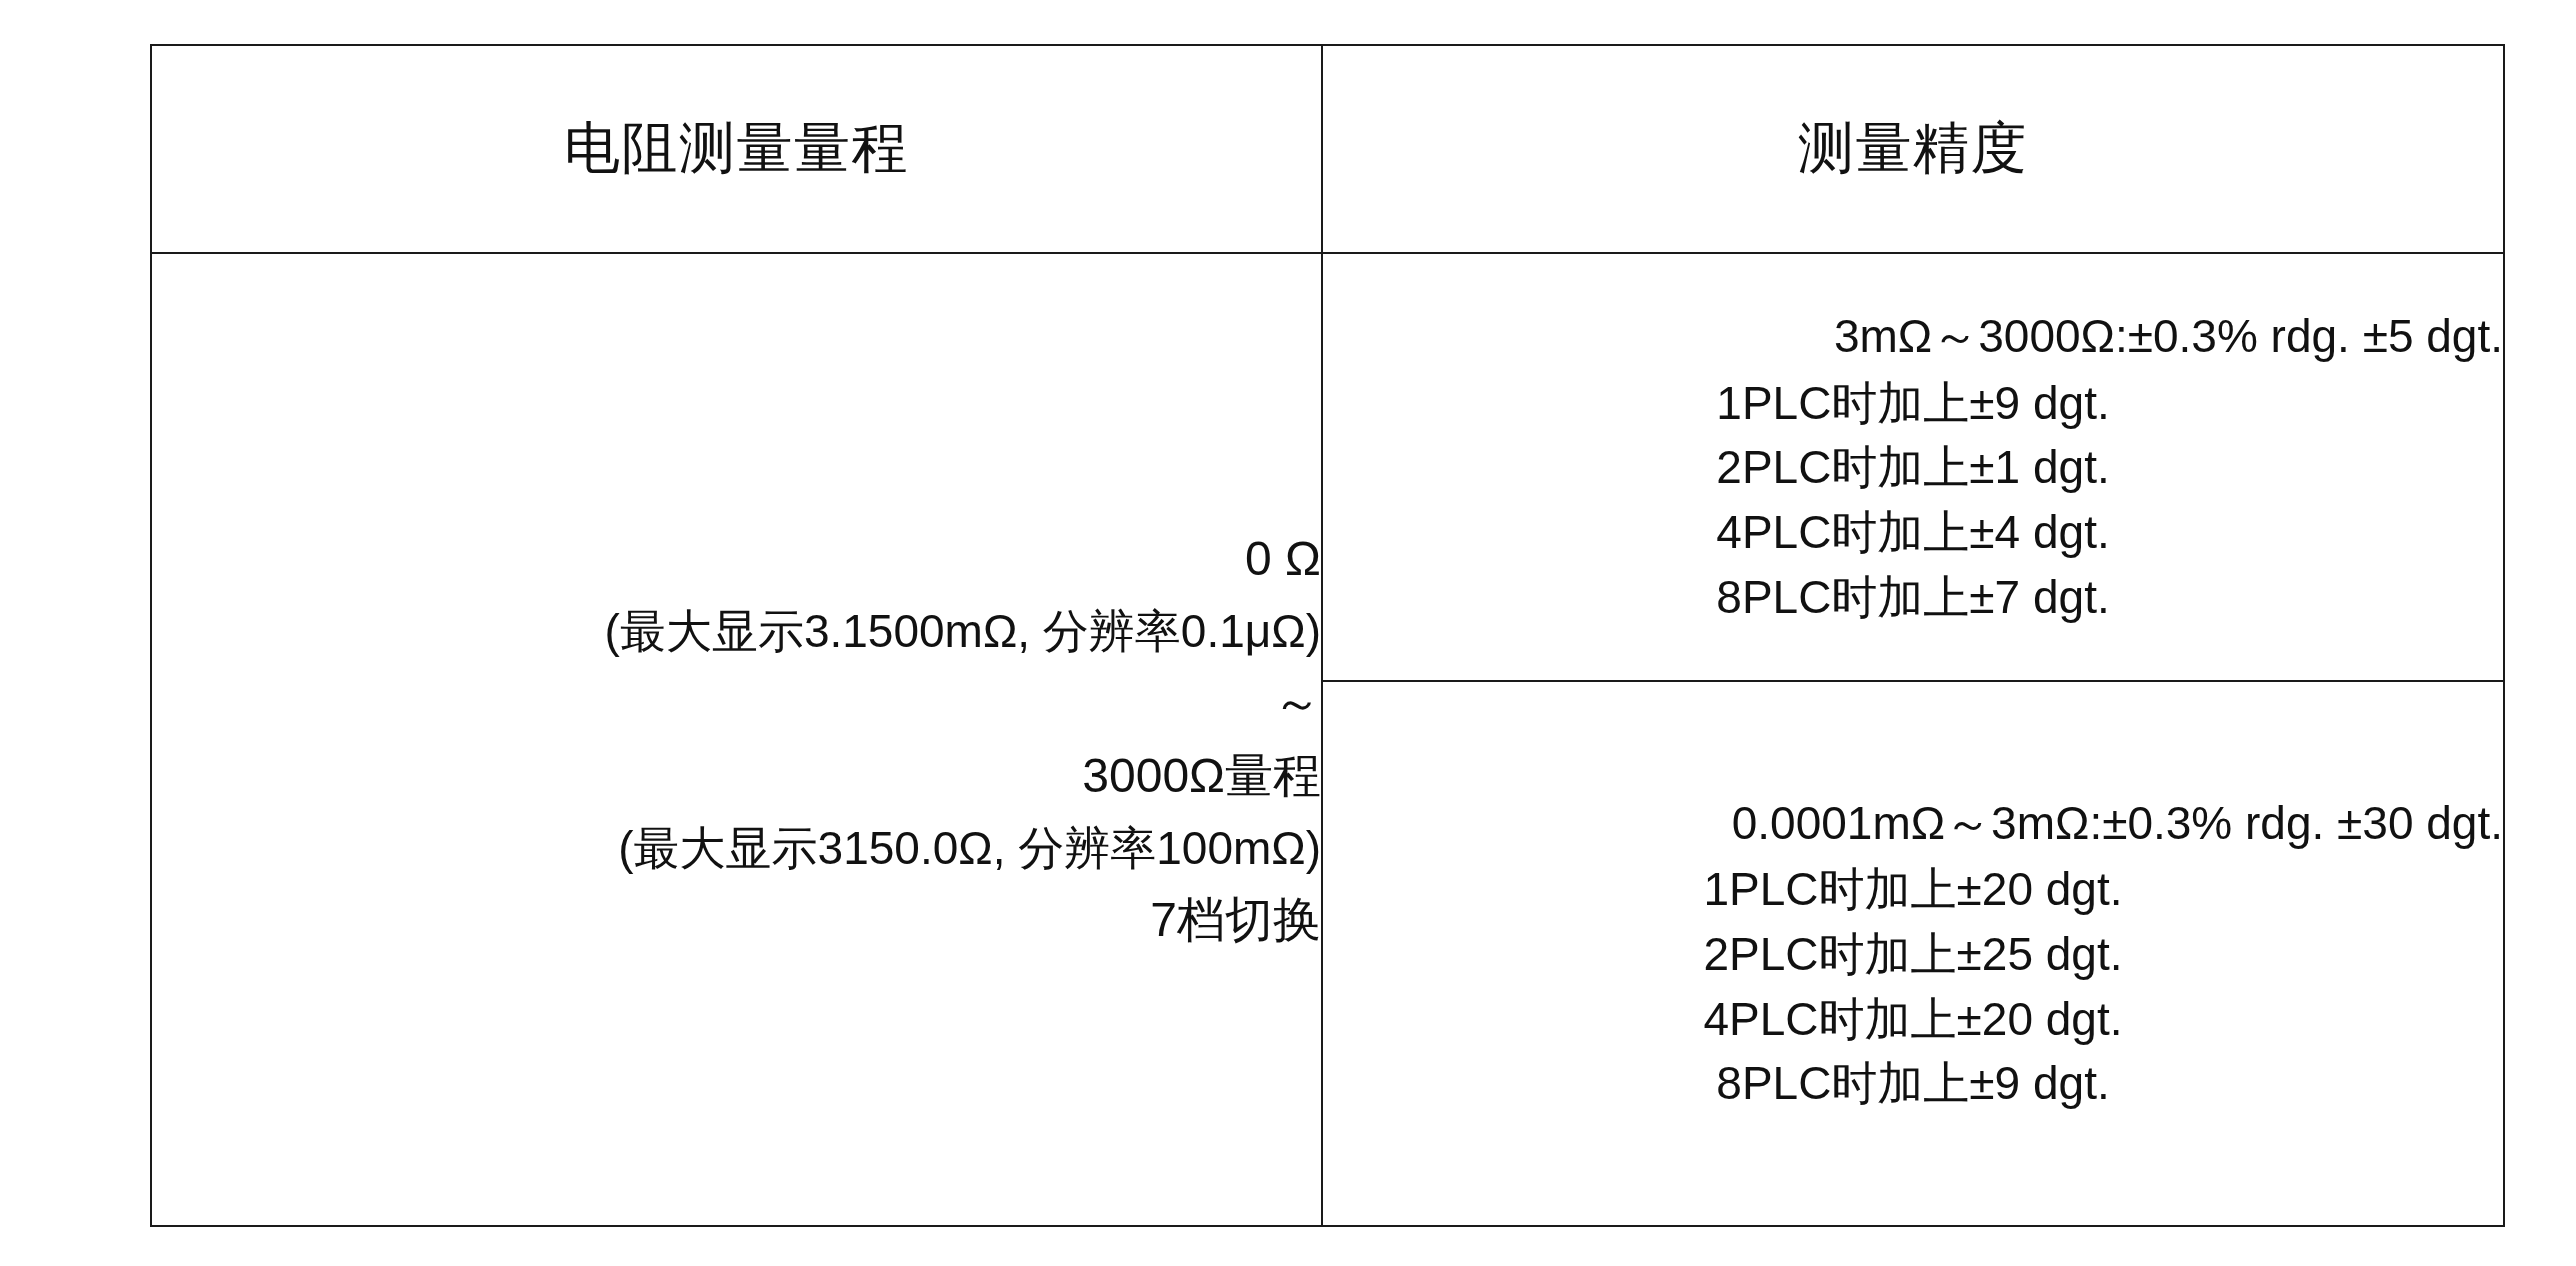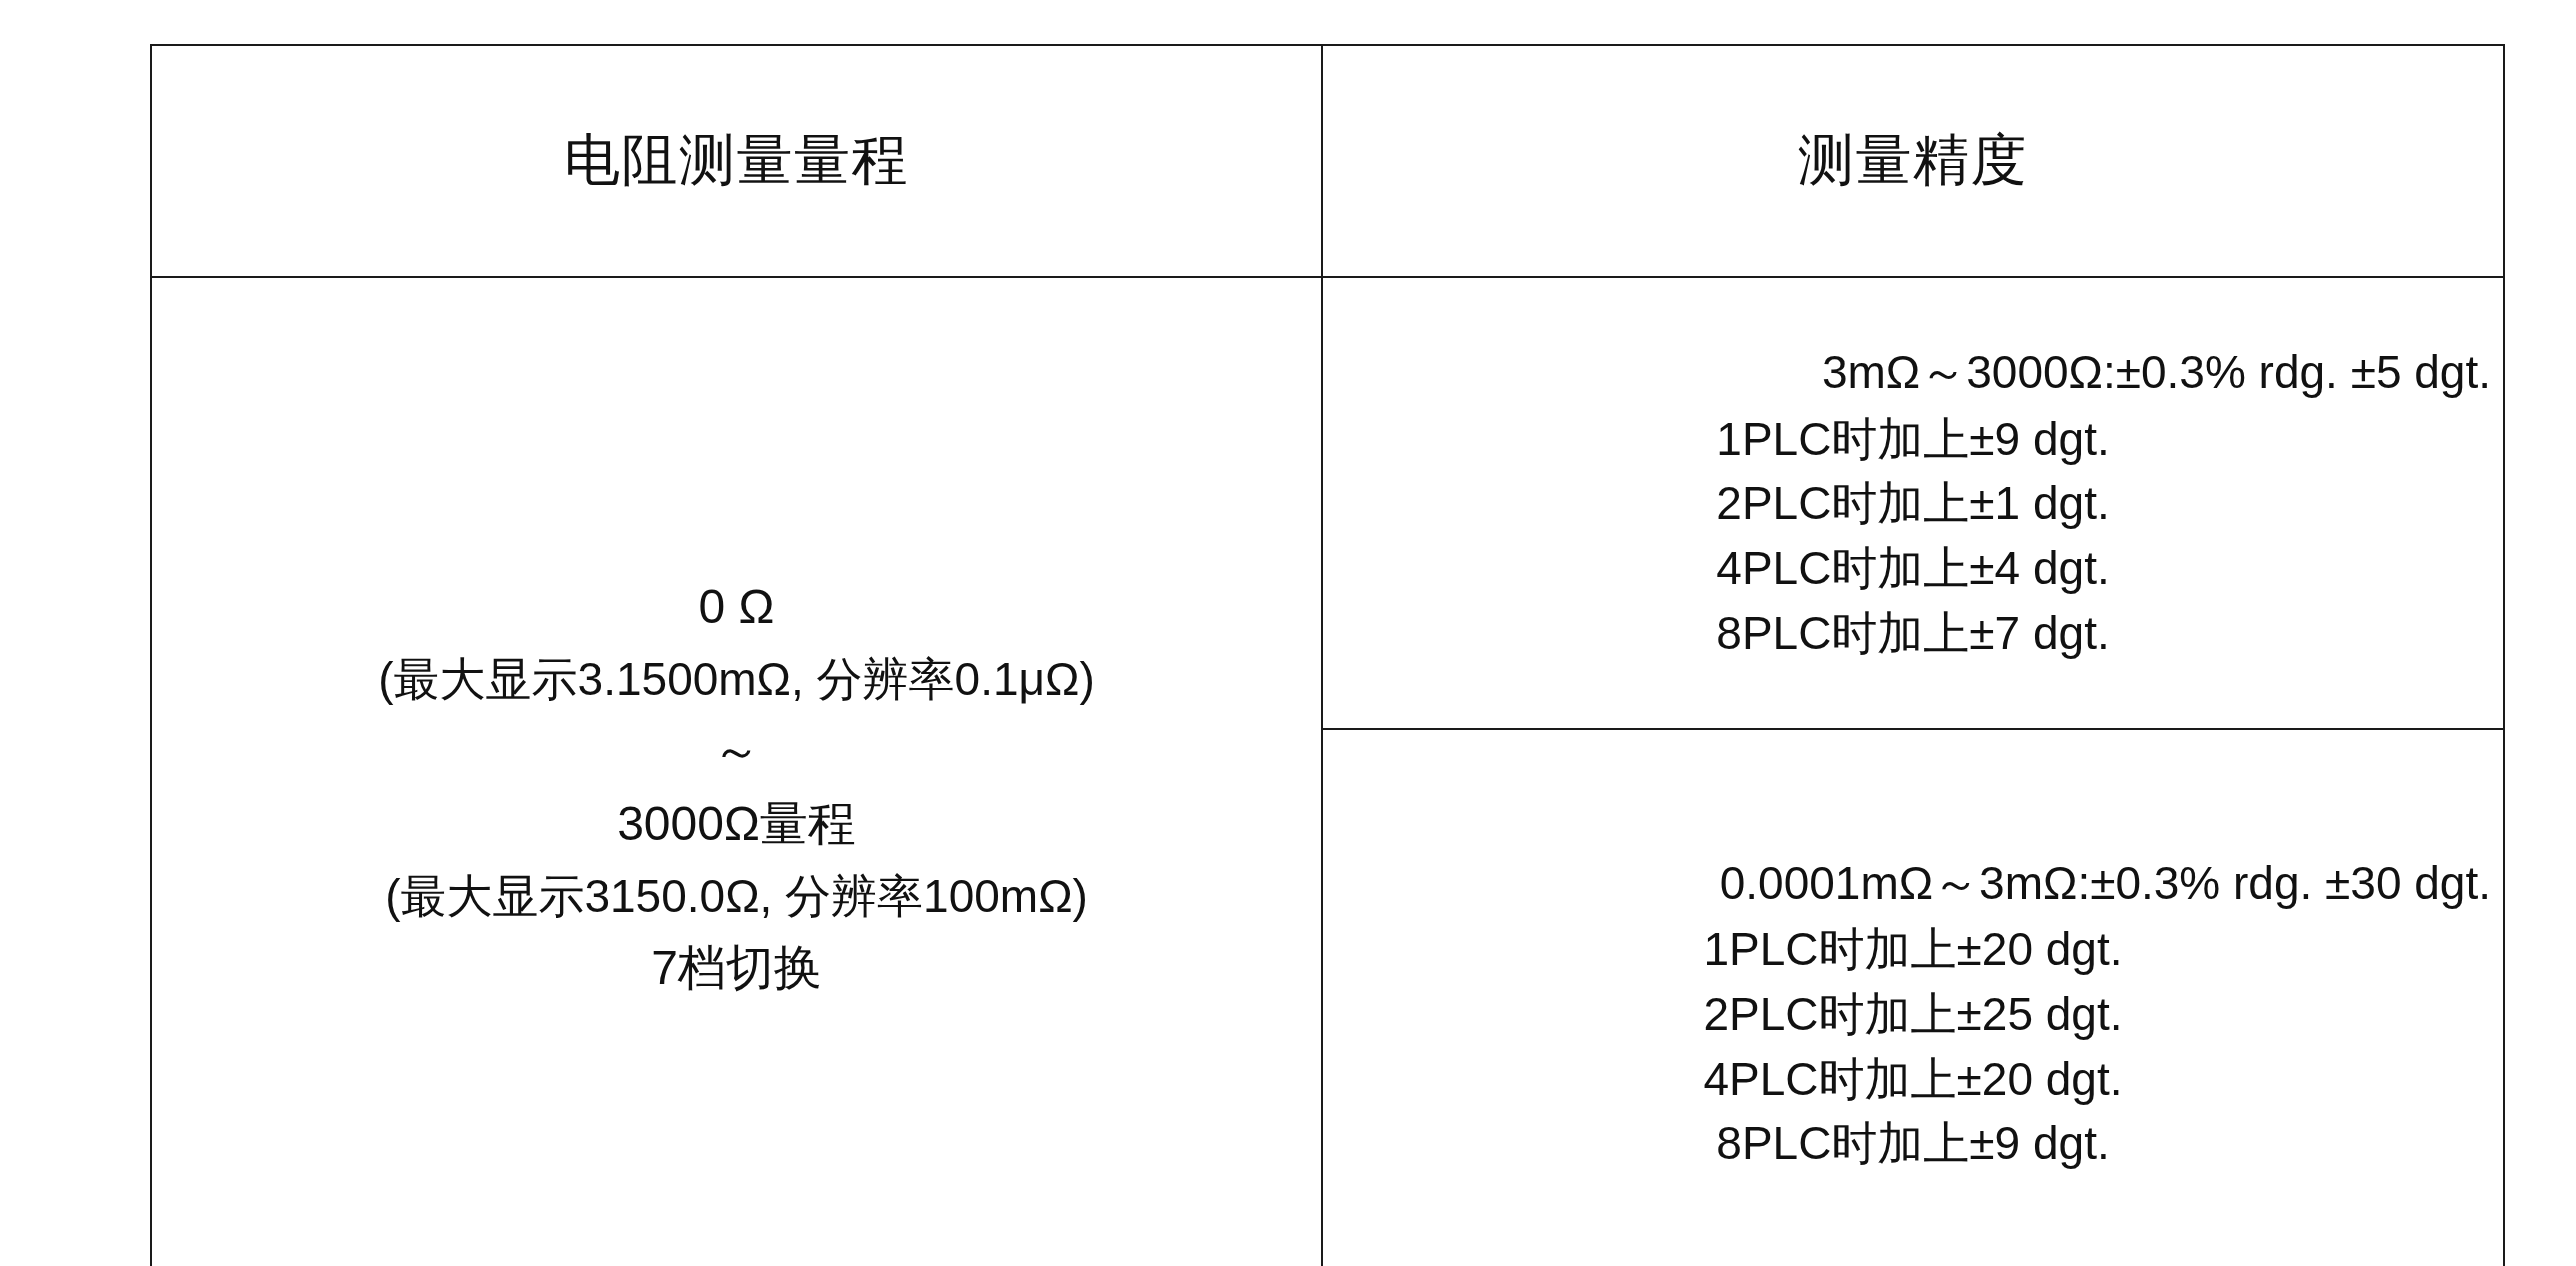--- a/index.html
+++ b/index.html
@@ -27,21 +27,21 @@
     left: 150px;
     top: 44px;
     width: 2353px;
     border-collapse: collapse;
     table-layout: fixed;
   }
 
   .spec-table td,
   .spec-table th {
     border: 2.9px solid #1a1a1a;
-    padding: 12px;
+    padding: 0;
     vertical-align: middle;
     text-align: center;
     font-weight: normal;
   }
 
   .col-left  { width: 1171px; }
   .col-right { width: 1182px; }
 
   .head-cell {
     height: 206px;
@@ -52,20 +52,21 @@
   .range-cell {
     height: 969px;
     font-size: 46px;
     line-height: 1.0;
     padding: 29px 22px;
   }
 
   .range-cell .line {
     margin: 25px 0;
     white-space: nowrap;
+    text-align: right;
   }
   .range-cell .line.tilde {
     font-size: 48px;
     margin: 19px 0;
   }
   .range-cell .line.big {
     font-size: 48px;
   }
 
   .acc-cell {

